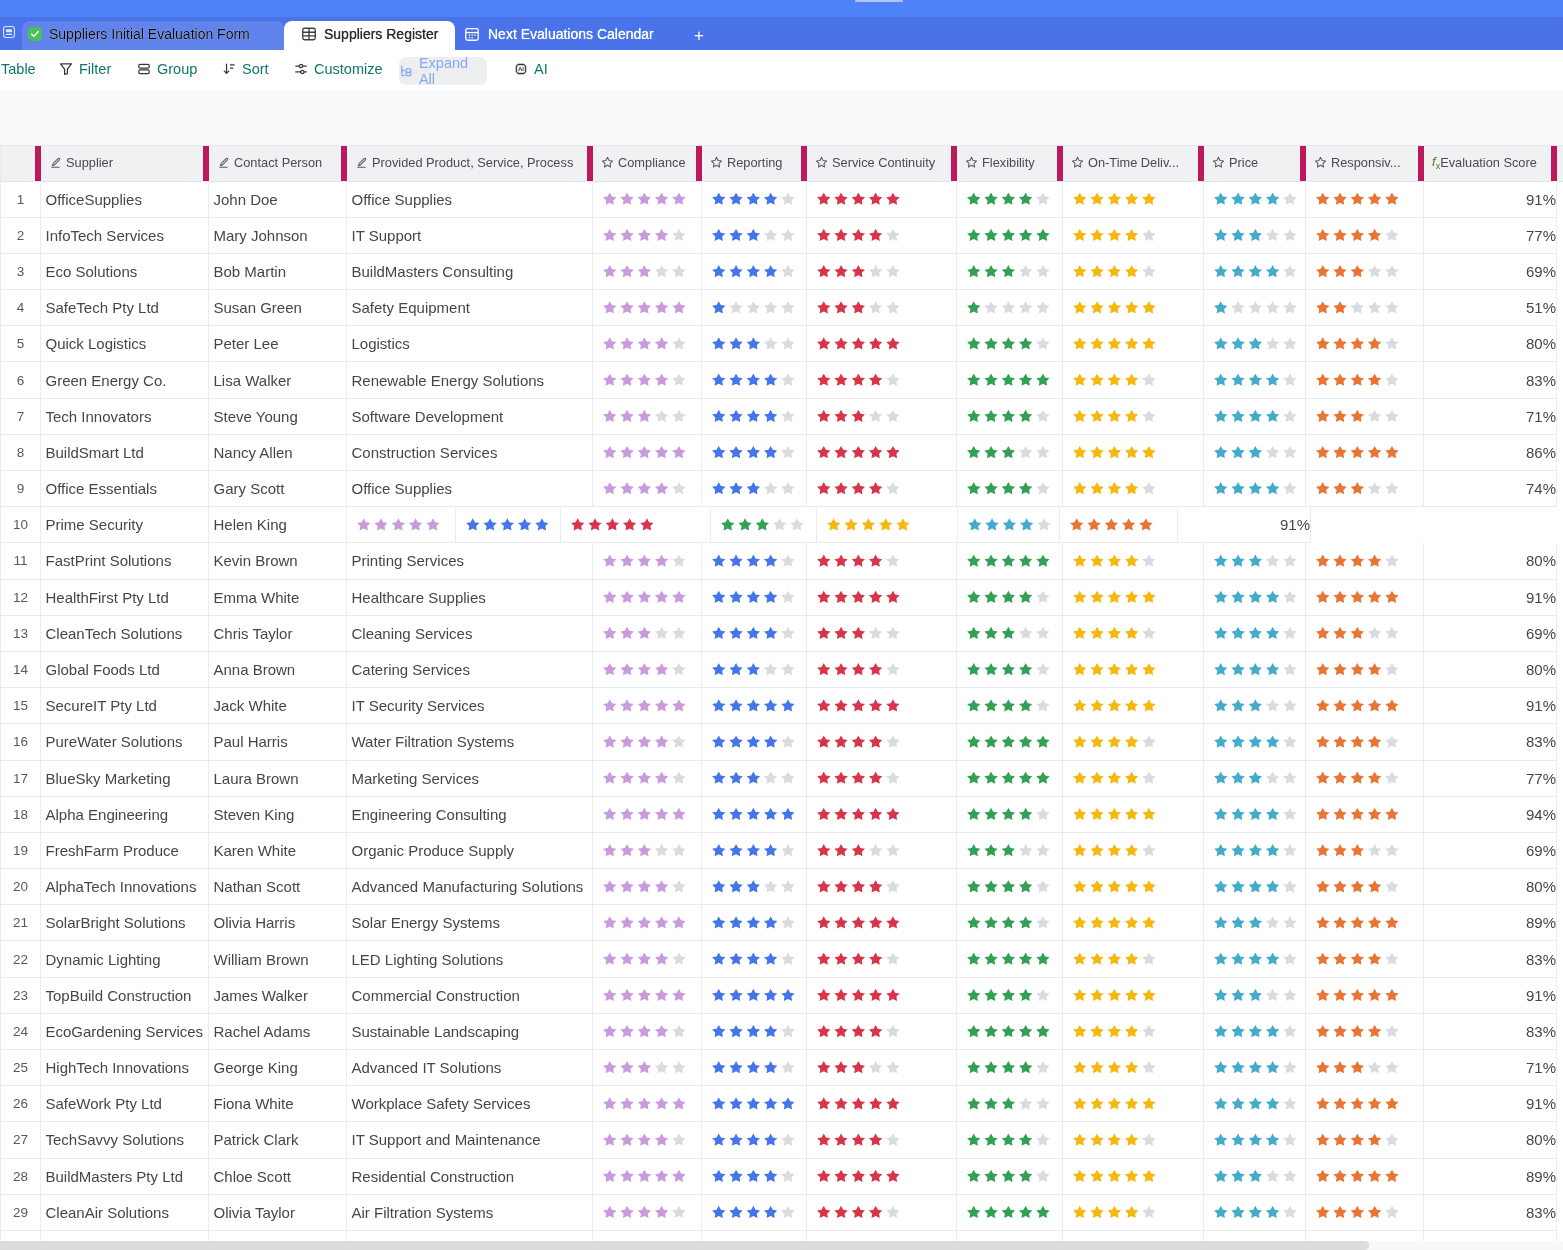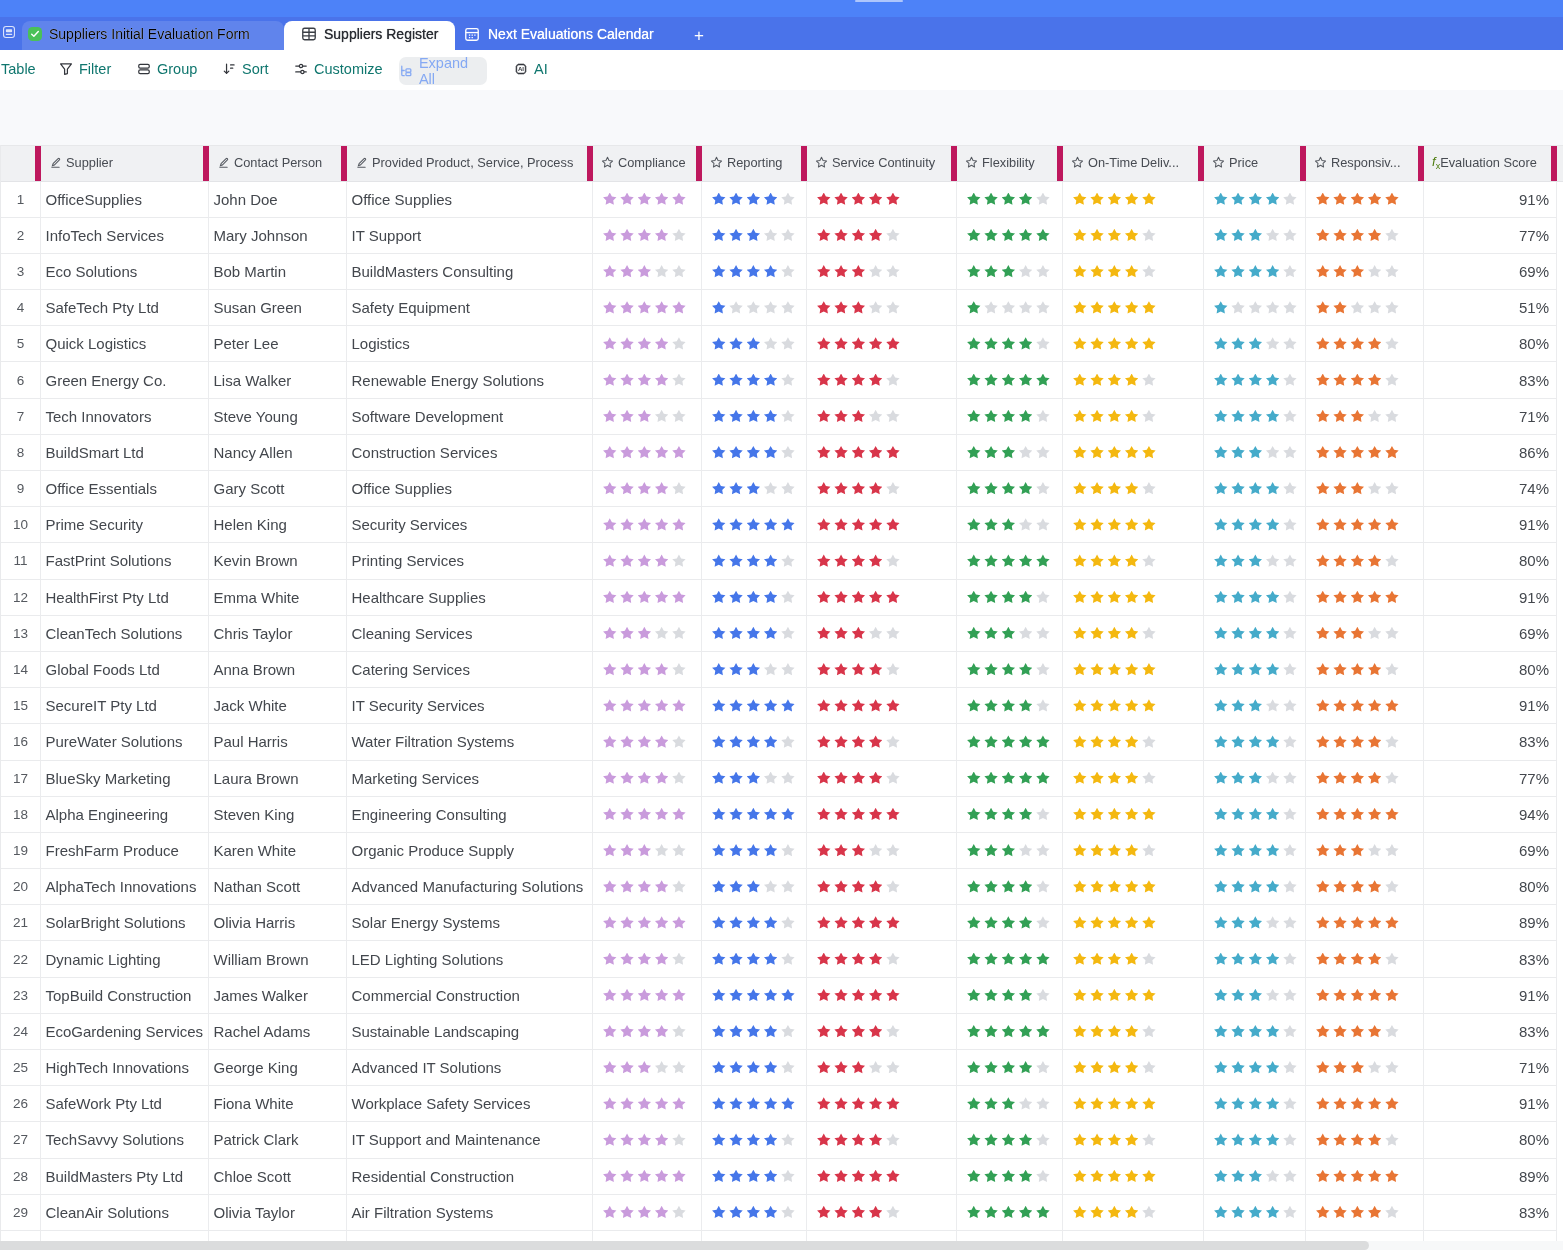--- a/index.html
+++ b/index.html
@@ -45,21 +45,21 @@
 .num{width:40px;display:flex;align-items:center;justify-content:center;
 font-size:13.5px;color:#55595F}
 .w1{width:168px}.w2{width:138px}.w3{width:246px}
 .w4{width:109px}.w5{width:105px}.w6{width:150px}.w7{width:106px}
 .w8{width:141px}.w9{width:102px}.w10{width:118px}.w11{width:133px}
 .fill{width:7px;border-right:none!important}
 .hrow .fill{background:#F0F1F3}
 .tx{font-size:15px;color:#43474D;display:flex;align-items:center;padding-left:4.5px;
 white-space:nowrap;overflow:hidden}
 .sc{font-size:15px;color:#43474D;display:flex;align-items:center;justify-content:flex-end;
-padding-right:7px}
+}
 .st{display:flex;align-items:center;padding-left:10px}
 .st i{width:13.5px;height:13px;margin-right:3.8px;flex:none;
 clip-path:polygon(50% 0%,65.9% 30.2%,99.5% 35.9%,75.7% 60.3%,80.6% 94.1%,50% 79%,19.4% 94.1%,24.3% 60.3%,0.5% 35.9%,34.1% 30.2%)}
 .p i{background:#C99BDC}.b i{background:#4576E9}.r i{background:#D8354A}
 .g i{background:#32A055}.y i{background:#F4B810}.t i{background:#45ABCA}
 .o i{background:#E87534}
 .st i.e{background:#D9DBDF!important}
 .hbar{position:absolute;left:0;top:1241px;width:100%;height:9px;background:#F7F8F9}
 .thumb{position:absolute;left:0;top:1241px;width:1369px;height:9px;border-radius:0 5px 5px 0;background:#DBDCDD}
 .smudge{position:absolute;left:855px;top:0;width:48px;height:2px;background:rgba(255,255,255,0.55);border-radius:1px}
@@ -692,21 +692,20 @@
           <i class="e"></i>
           <i class="e"></i>
         </div>
         <div class="c w11 sc">74%</div>
         <div class="c fill"></div>
       </div>
 <div class="row">
         <div class="c num">10</div>
         <div class="c w1 tx">Prime Security</div>
         <div class="c w2 tx">Helen King</div>
-        <div class="c w3 tx">Security Services</div>
         <div class="c st w4 p">
           <i></i>
           <i></i>
           <i></i>
           <i></i>
           <i></i>
         </div>
         <div class="c st w5 b">
           <i></i>
           <i></i>

